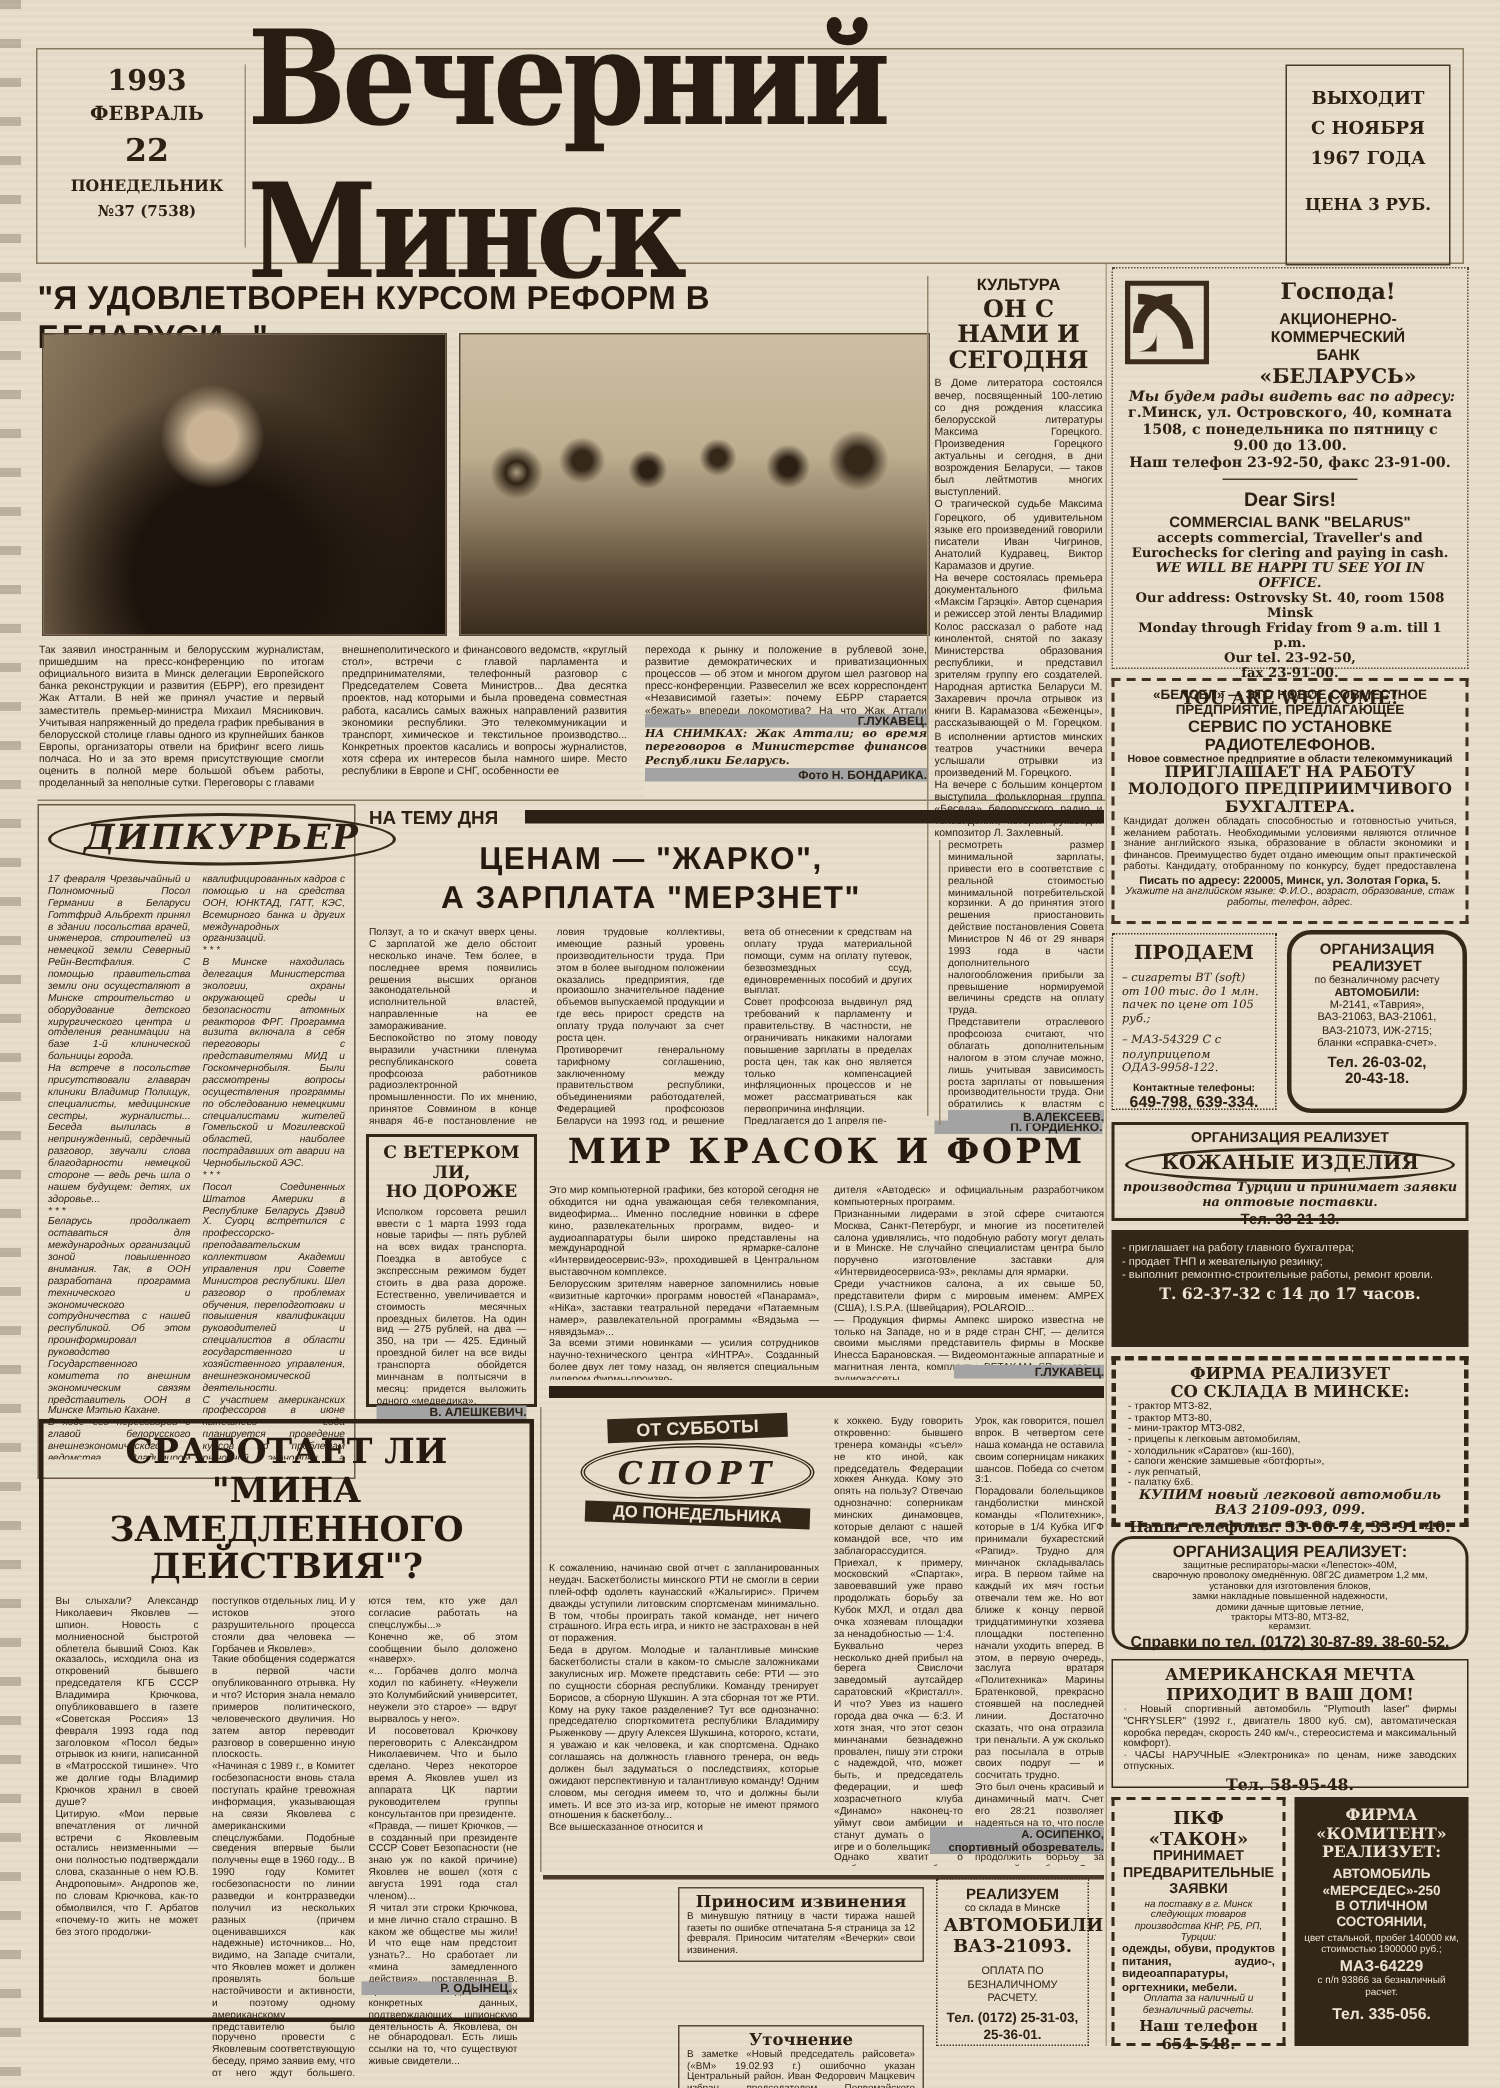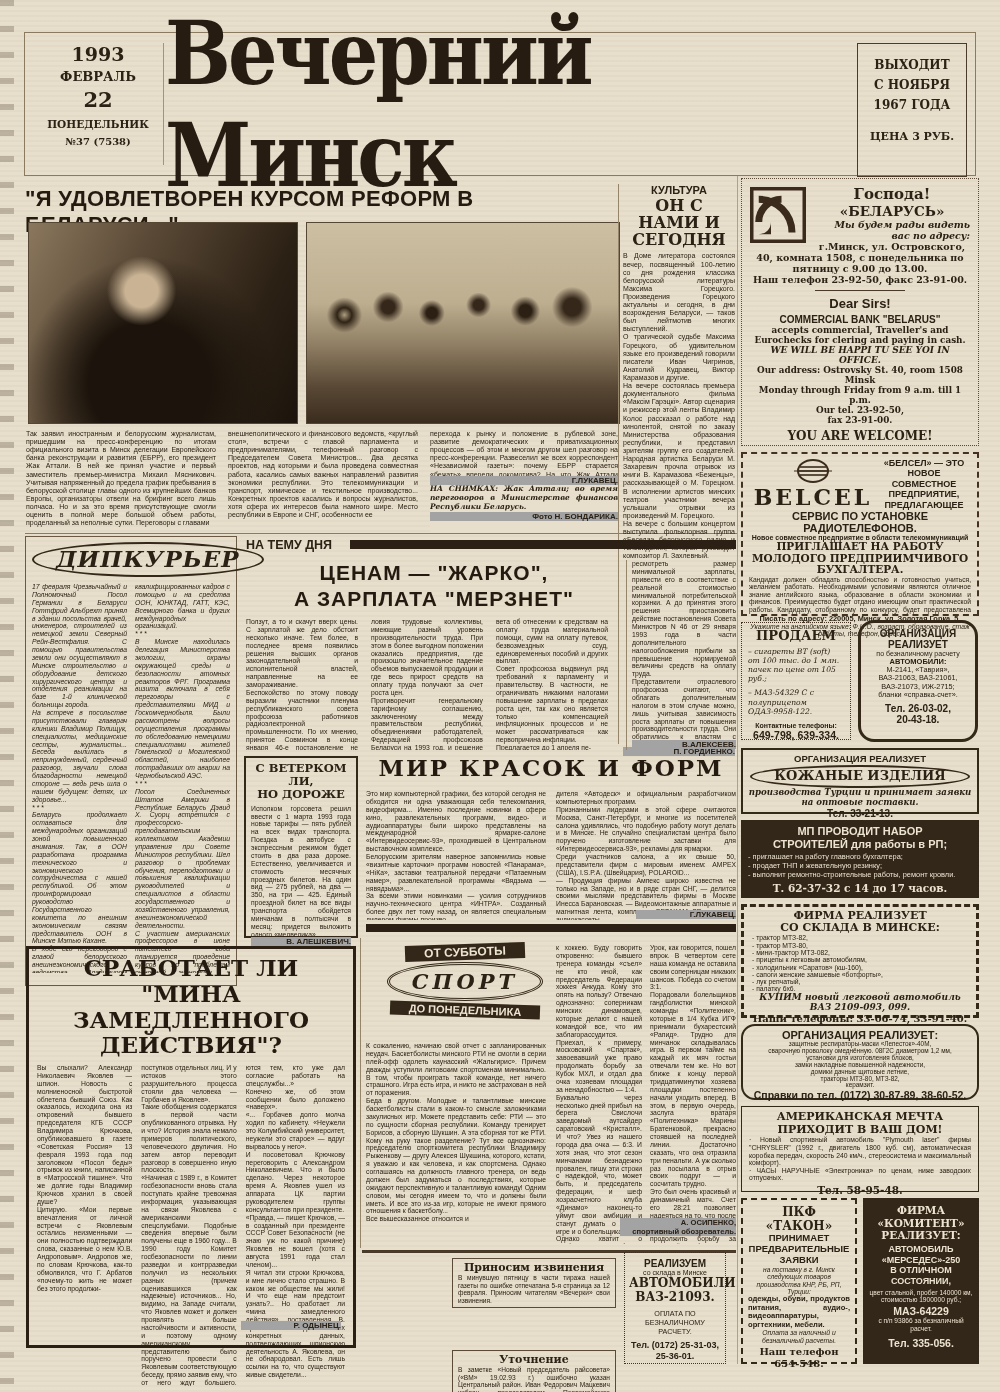--- a/index.html
+++ b/index.html
@@ -92,48 +92,41 @@
   <div class="vr" style="left:737px;top:176px;height:1188px;background:#b0a186;"></div>
 
   <div class="abs" style="left:741px;top:178px;width:238px;height:268px;border:1px dotted #5a4a36;padding:6px 8px;box-sizing:border-box;">
     <svg width="56" height="56" style="float:left;margin:2px 8px 2px 0;" viewBox="0 0 64 64">
       <rect x="2" y="2" width="60" height="60" fill="none" stroke="#3a2b1c" stroke-width="4"></rect>
       <path d="M10 54 A14 14 0 0 0 24 40 L24 54 Z" fill="#3a2b1c"></path>
       <path d="M10 40 A26 26 0 0 1 36 14" fill="none" stroke="#3a2b1c" stroke-width="8"></path>
       <path d="M10 24 A38 38 0 0 1 48 62" fill="none" stroke="#3a2b1c" stroke-width="8" transform="translate(0,-10)"></path>
     </svg>
     <div class="ctr serif b" style="font-size:15px;">Господа!</div>
+    <div class="ctr b pre" style="font-size:10.5px;margin-top:4px;">АКЦИОНЕРНО-
+КОММЕРЧЕСКИЙ
+БАНК</div>
     <div class="ctr serif b" style="font-size:13.5px;">«БЕЛАРУСЬ»</div>
     <div class="ctr serif b i" style="font-size:9.5px;text-align:right;">Мы будем рады видеть вас по адресу:</div>
     <div class="ctr serif b" style="font-size:9.5px;">г.Минск, ул. Островского, 40, комната 1508, с понедельника по пятницу с 9.00 до 13.00.</div>
     <div class="ctr serif b" style="font-size:9.5px;">Наш телефон 23-92-50, факс 23-91-00.</div>
     <div style="border-top:1px solid #4a3a28;width:90px;margin:5px auto;"></div>
     <div class="ctr b" style="font-size:13px;">Dear Sirs!</div>
     <div class="ctr b" style="font-size:10px;margin-top:3px;">COMMERCIAL BANK "BELARUS"</div>
     <div class="ctr serif b" style="font-size:8.8px;">accepts commercial, Traveller's and Eurochecks for clering and paying in cash.</div>
     <div class="ctr serif b i" style="font-size:9px;">WE WILL BE HAPPI TU SEE YOI IN OFFICE.</div>
     <div class="ctr serif b pre" style="font-size:8.8px;">Our address: Ostrovsky St. 40, room 1508 Minsk
 Monday through Friday from 9 a.m. till 1 p.m.
 Our tel. 23-92-50,
 fax 23-91-00.</div>
     <div class="ctr serif b" style="font-size:12px;margin-top:4px;">YOU ARE WELCOME!</div>
   </div>
 
   <div class="abs" style="left:741px;top:452px;width:238px;height:164px;border:2px dashed #42321f;padding:4px 6px;box-sizing:border-box;">
     <div style="display:flex;align-items:center;">
-      <div style="width:128px;">
-        <svg width="42" height="26" viewBox="0 0 42 26" style="display:block;margin:0 auto;">
-          <ellipse cx="21" cy="13" rx="15" ry="11" fill="none" stroke="#3a2b1c" stroke-width="2"></ellipse>
-          <line x1="8" y1="9" x2="34" y2="9" stroke="#3a2b1c" stroke-width="1.6"></line>
-          <line x1="6" y1="13" x2="36" y2="13" stroke="#3a2b1c" stroke-width="1.6"></line>
-          <line x1="8" y1="17" x2="34" y2="17" stroke="#3a2b1c" stroke-width="1.6"></line>
-          <line x1="2" y1="13" x2="40" y2="13" stroke="#3a2b1c" stroke-width="1"></line>
-        </svg>
-        <div class="serif b ctr" style="font-size:22px;letter-spacing:3px;">BELCEL</div>
-      </div>
       <div class="ctr b" style="flex:1;font-size:9px;line-height:1.15;">«БЕЛСЕЛ» — ЭТО НОВОЕ СОВМЕСТНОЕ ПРЕДПРИЯТИЕ, ПРЕДЛАГАЮЩЕЕ</div>
     </div>
     <div class="ctr b" style="font-size:11px;">СЕРВИС ПО УСТАНОВКЕ РАДИОТЕЛЕФОНОВ.</div>
     <div class="ctr b" style="font-size:7px;">Новое совместное предприятие в области телекоммуникаций</div>
     <div class="ctr serif b" style="font-size:10.5px;line-height:1.1;">ПРИГЛАШАЕТ НА РАБОТУ МОЛОДОГО ПРЕДПРИИМЧИВОГО БУХГАЛТЕРА.</div>
     <div class="jus" style="font-size:6.7px;line-height:1.12;height:38px;">Кандидат должен обладать способностью и готовностью учиться, желанием работать. Необходимыми условиями являются отличное знание английского языка, образование в области экономики и финансов. Преимущество будет отдано имеющим опыт практической работы. Кандидату, отобранному по конкурсу, будет предоставлена возможность пройти полный курс специальной подготовки.</div>
     <div class="ctr b" style="font-size:7.4px;">Писать по адресу: 220005, Минск, ул. Золотая Горка, 5.</div>
     <div class="ctr i" style="font-size:6.8px;">Укажите на английском языке: Ф.И.О., возраст, образование, стаж работы, телефон, адрес.</div>
   </div>
 
@@ -160,22 +153,20 @@
 
   <div class="abs ctr" style="left:741px;top:748px;width:238px;height:66px;border:2px solid #342818;padding:3px;box-sizing:border-box;">
     <div class="b" style="font-size:9.5px;">ОРГАНИЗАЦИЯ РЕАЛИЗУЕТ</div>
     <div class="ovalttl serif b" style="font-size:13px;margin-top:1px;">КОЖАНЫЕ ИЗДЕЛИЯ</div>
     <div class="serif b i pre" style="font-size:8.6px;line-height:1.15;">производства Турции и принимает заявки
 на оптовые поставки.</div>
     <div class="b" style="font-size:10px;">Тел. 33-21-13.</div>
   </div>
 
   <div class="abs darkbox" style="left:741px;top:820px;width:238px;height:78px;padding:5px 7px;box-sizing:border-box;">
-    <div class="ctr b pre" style="font-size:11px;line-height:1.15;">МП ПРОВОДИТ НАБОР
-СТРОИТЕЛЕЙ для работы в РП;</div>
     <div class="pre" style="font-size:7.4px;line-height:1.2;margin-top:3px;">- приглашает на работу главного бухгалтера;
 - продает ТНП и жевательную резинку;
 - выполнит ремонтно-строительные работы, ремонт кровли.</div>
     <div class="ctr serif b" style="font-size:10.5px;margin-top:2px;">Т. 62-37-32 с 14 до 17 часов.</div>
   </div>
 
   <div class="abs" style="left:741px;top:904px;width:238px;height:114px;border:3px dashed #342818;padding:3px 8px;box-sizing:border-box;">
     <div class="ctr serif b pre" style="font-size:11px;line-height:1.1;">ФИРМА РЕАЛИЗУЕТ
 СО СКЛАДА В МИНСКЕ:</div>
     <div class="pre" style="font-size:6.8px;line-height:1.08;">- трактор МТЗ-82,

